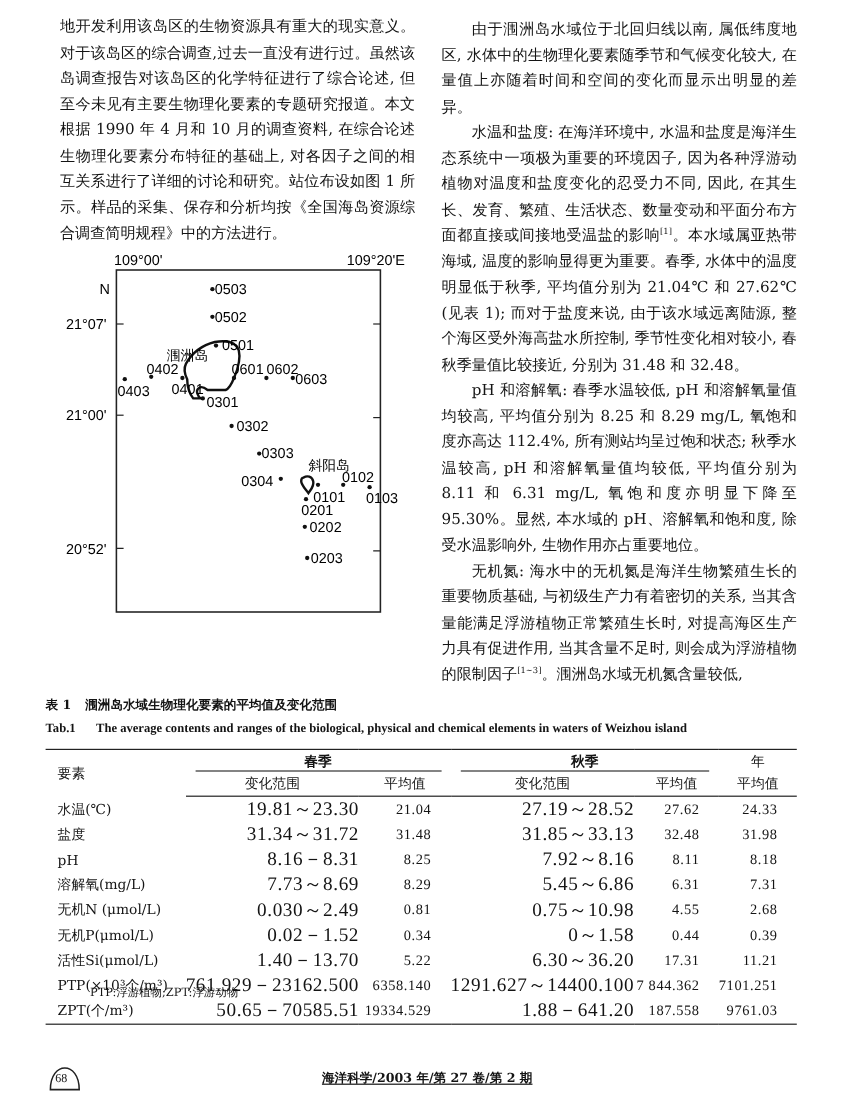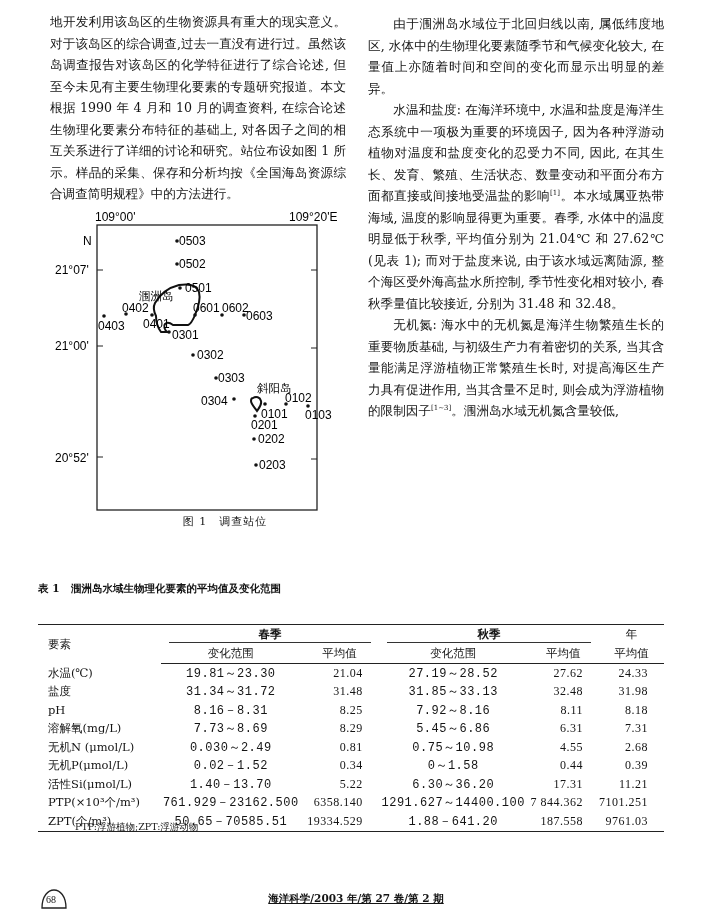--- a/index.html
+++ b/index.html
@@ -28,41 +28,42 @@
   #table-wrap { position:absolute; left:38px; top:624px; width:626px; }
   table { border-collapse:collapse; width:100%; font-size:11.5px; }
   table td, table th { padding:0; height:18.5px; font-weight:normal; white-space:nowrap; }
   thead tr.h1 th { border-top:1.6px solid #222; height:18px; }
   thead tr.h2 th { border-bottom:1.2px solid #222; height:20px; }
   tbody tr:last-child td { border-bottom:1.6px solid #222; }
   .grp { position:relative;font-weight:bold; }
   .grp:after { content:""; position:absolute; left:8px; right:8px; bottom:0; border-bottom:1px solid #333; }
   th.el { text-align:left; padding-left:10px; vertical-align:middle; }
   td.el { text-align:left; padding-left:10px; font-family:"DejaVu Serif", serif; }
-  td.num { text-align:center; font-family:Liberation Mono, monospace; letter-spacing:0.5px; font-size:12px; }
+  td.num { text-align:right; font-family:Liberation Serif, serif; letter-spacing:0.5px; font-size:16px; }
   td.avg { text-align:right; padding-right:16px; font-family:"Liberation Serif", serif; letter-spacing:0.5px; font-size:12px; }
   #tab-note { position:absolute; left:75px; top:821px; font-size:9.5px; }
 
   
   #footer { position:absolute; left:0; top:888px; width:712px; height:24px; }
   #page-num { position:absolute; left:40px; top:0; width:26px; height:20px; font-family:"Liberation Serif", serif; font-size:10px; }
   #page-num svg { position:absolute; left:0; top:0; }
   #page-num span { position:absolute; left:6px; top:6px; }
   #journal { position:absolute; left:0; width:712px; top:4px; text-align:center; font-size:10.5px; font-weight:bold;text-decoration:underline; }
 </style>
 </head>
 <body>
 
 <div id="left-col" class="col">
   <p>地开发利用该岛区的生物资源具有重大的现实意义。对于该岛区的综合调查,过去一直没有进行过。虽然该岛调查报告对该岛区的化学特征进行了综合论述, 但至今未见有主要生物理化要素的专题研究报道。本文根据 1990 年 4 月和 10 月的调查资料, 在综合论述生物理化要素分布特征的基础上, 对各因子之间的相互关系进行了详细的讨论和研究。站位布设如图 1 所示。样品的采集、保存和分析均按《全国海岛资源综合调查简明规程》中的方法进行。</p>
 </div>
 
 <div id="right-col" class="col">
   <p class="indent">由于涠洲岛水域位于北回归线以南, 属低纬度地区, 水体中的生物理化要素随季节和气候变化较大, 在量值上亦随着时间和空间的变化而显示出明显的差异。</p>
   <p class="indent"><span>水温和盐度</span><span>: 在海洋环境中, 水温和盐度是海洋生态系统中一项极为重要的环境因子, 因为各种浮游动植物对温度和盐度变化的忍受力不同, 因此, 在其生长、发育、繁殖、生活状态、数量变动和平面分布方面都直接或间接地受温盐的影响</span><span class="sup">[1]</span><span>。本水域属亚热带海域, 温度的影响显得更为重要。春季, 水体中的温度明显低于秋季, 平均值分别为 21.04℃ 和 27.62℃ (见表 1); 而对于盐度来说, 由于该水域远离陆源, 整个海区受外海高盐水所控制, 季节性变化相对较小, 春秋季量值比较接近, 分别为 31.48 和 32.48。</span></p>
+  <p class="indent"><span>pH 和溶解氧</span><span>: 春季水温较低, pH 和溶解氧量值均较高, 平均值分别为 8.25 和 8.29 mg/L, 氧饱和度亦高达 112.4%, 所有测站均呈过饱和状态; 秋季水温较高, pH 和溶解氧量值均较低, 平均值分别为 8.11 和 6.31 mg/L, 氧饱和度亦明显下降至 95.30%。显然, 本水域的 pH、溶解氧和饱和度, 除受水温影响外, 生物作用亦占重要地位。</span></p>
   <p class="indent"><span>无机氮</span><span>: 海水中的无机氮是海洋生物繁殖生长的重要物质基础, 与初级生产力有着密切的关系, 当其含量能满足浮游植物正常繁殖生长时, 对提高海区生产力具有促进作用, 当其含量不足时, 则会成为浮游植物的限制因子</span><span class="sup">[1~3]</span><span>。涠洲岛水域无机氮含量较低,</span></p>
 </div>
 
 <div id="map">
   <svg width="300" height="310" viewBox="0 0 300 310" xmlns="http://www.w3.org/2000/svg">
 
     <rect x="42" y="17" width="220" height="285" fill="none" stroke="#222" stroke-width="1.3"></rect>
 
     <text x="40" y="13" font-size="12">109°00'</text>
     <text x="234" y="13" font-size="12">109°20'E</text>
@@ -123,25 +124,25 @@
       <text x="196" y="221" font-size="12">0201</text>
       <circle cx="199" cy="231" r="1.8" fill="#111"></circle>
       <text x="203" y="235" font-size="12">0202</text>
       <circle cx="201" cy="257" r="1.8" fill="#111"></circle>
       <text x="204" y="261" font-size="12">0203</text>
     </g>
   </svg>
 </div>
 
 <div id="fig-caption">
-  <div class="cn">图 1　调查站位</div>
 </div>
 
 <div id="tab-cap">
   <div><span class="lbl">表 1</span><span>涠洲岛水域生物理化要素的平均值及变化范围</span></div>
+  <div class="en"><span class="lbl" style="width:42px">Tab.1</span><span>The average contents and ranges of the biological, physical and chemical elements  in waters of Weizhou island</span></div>
 </div>
 
 <div id="table-wrap">
   <table>
     <colgroup>
       <col style="width:128px">
         <col style="width:140px">
         <col style="width:80px">
         <col style="width:150px">
         <col style="width:72px">

